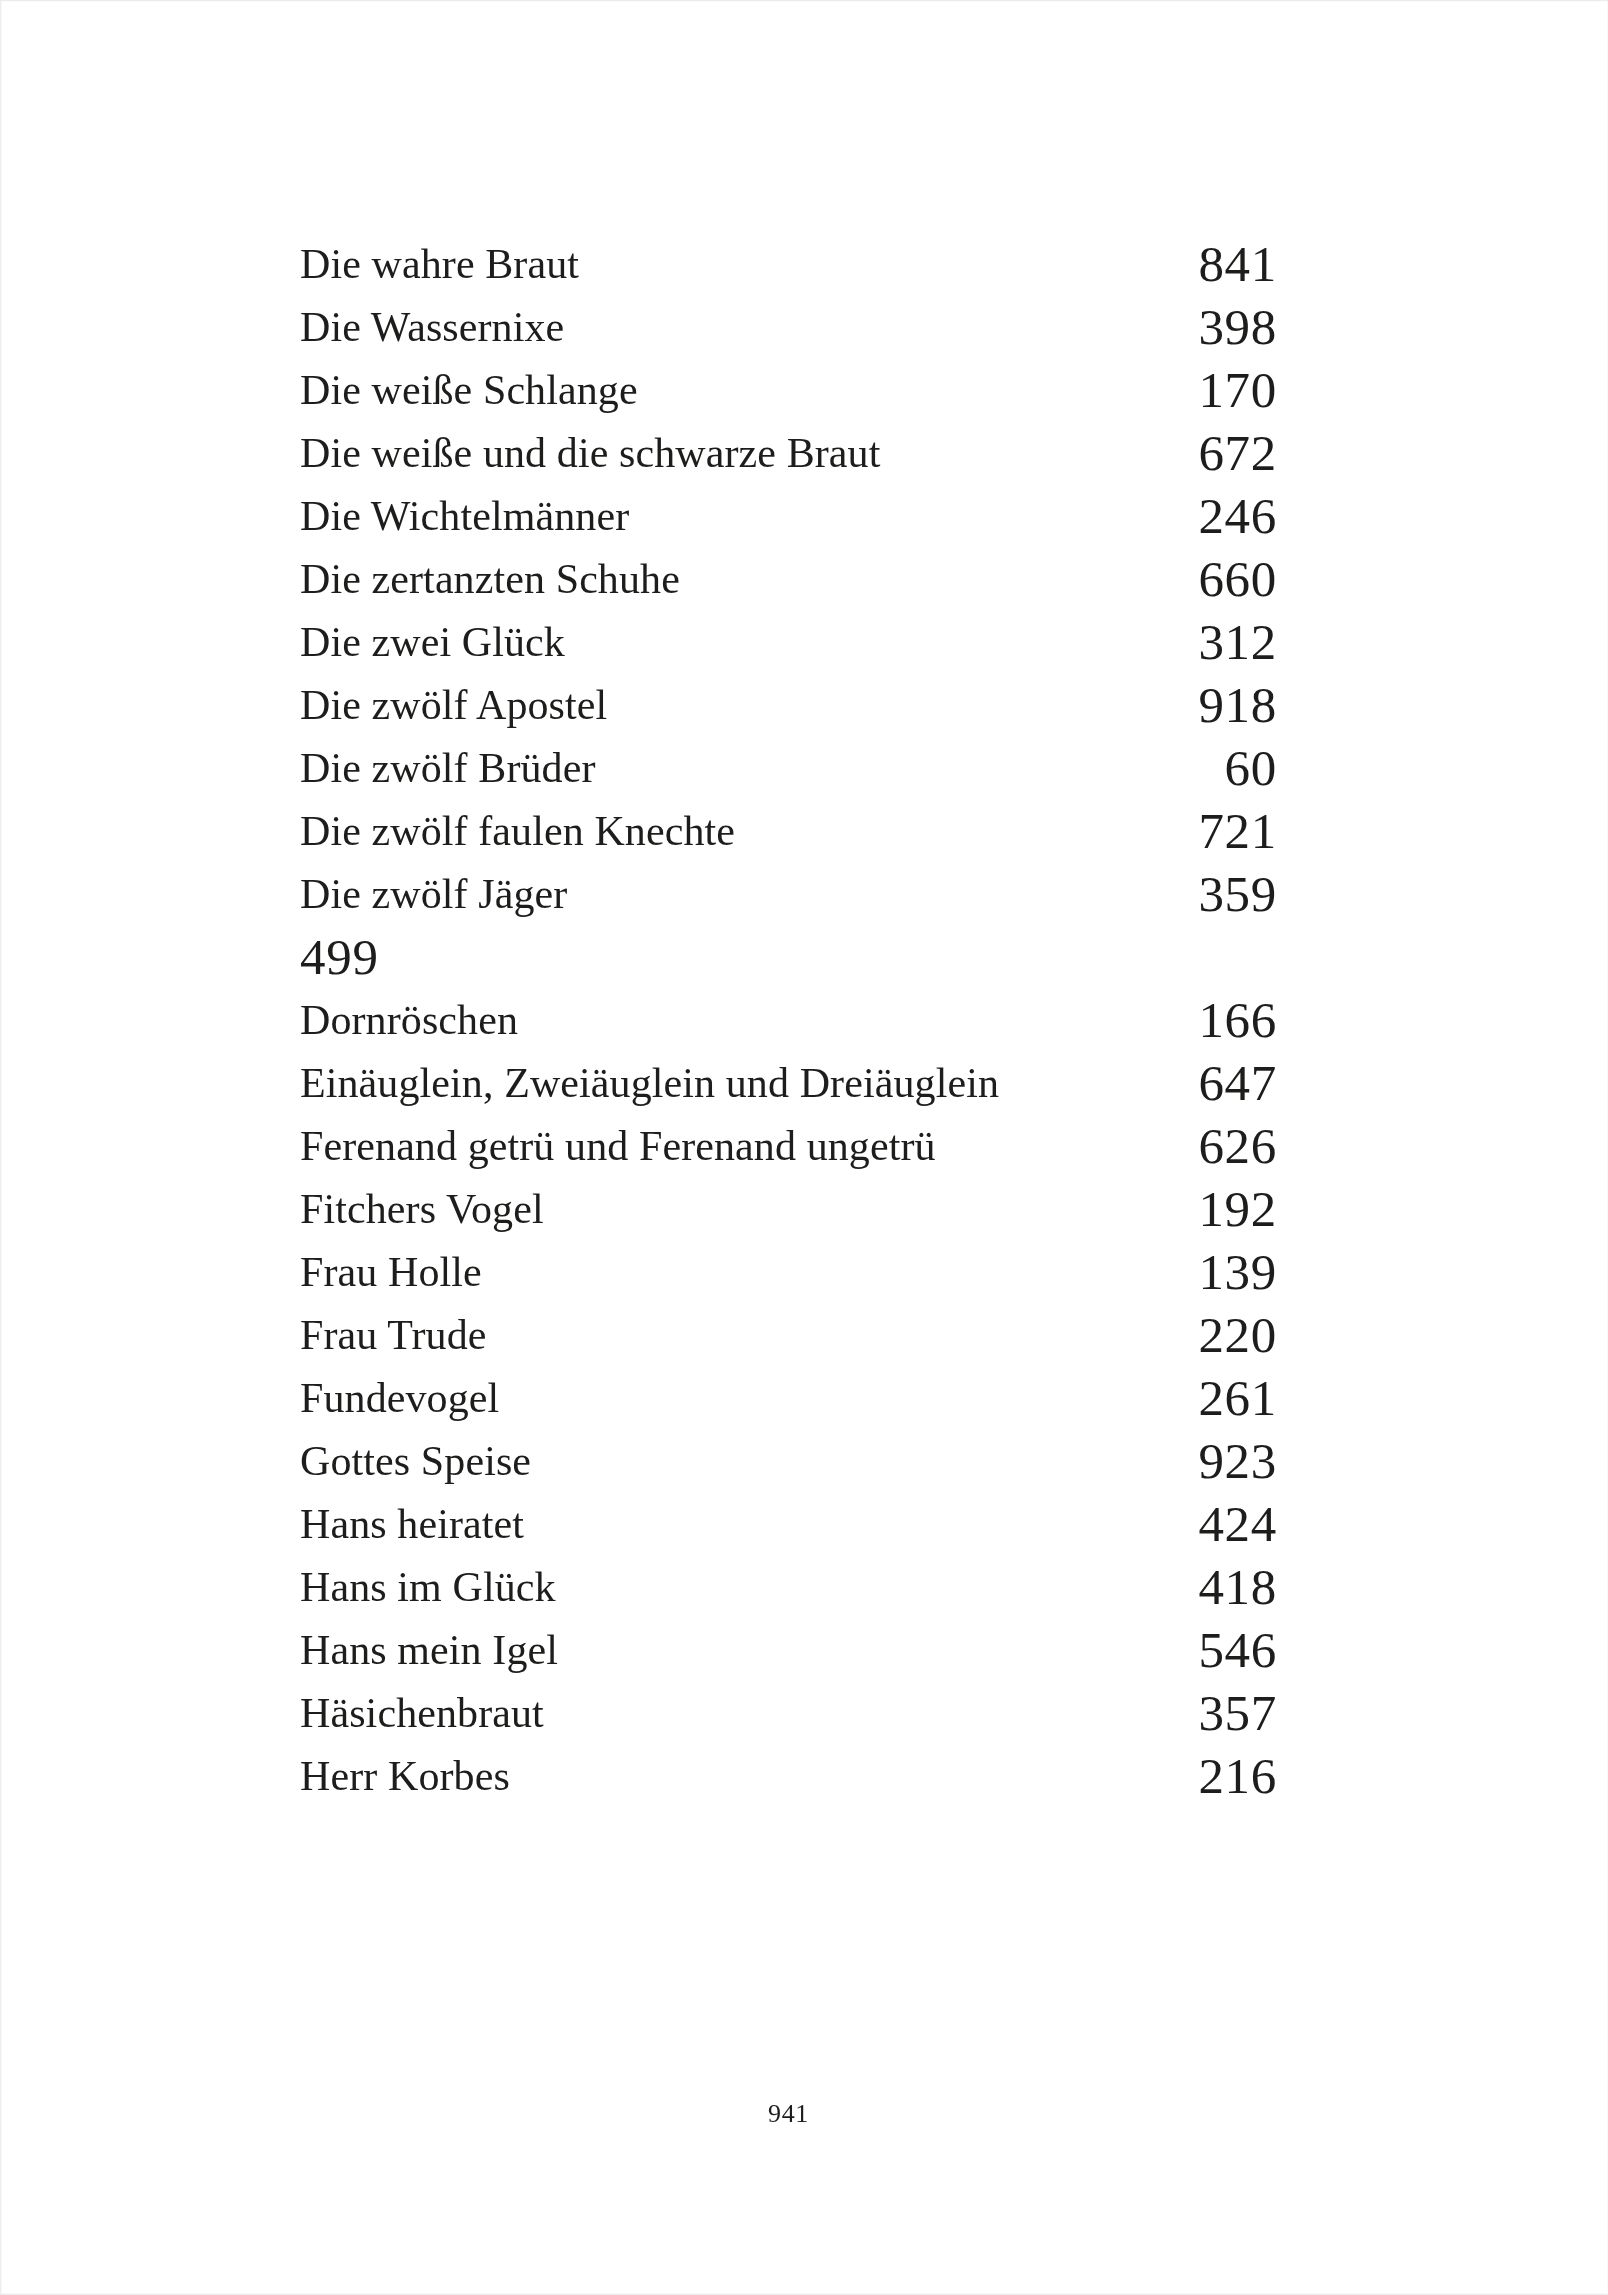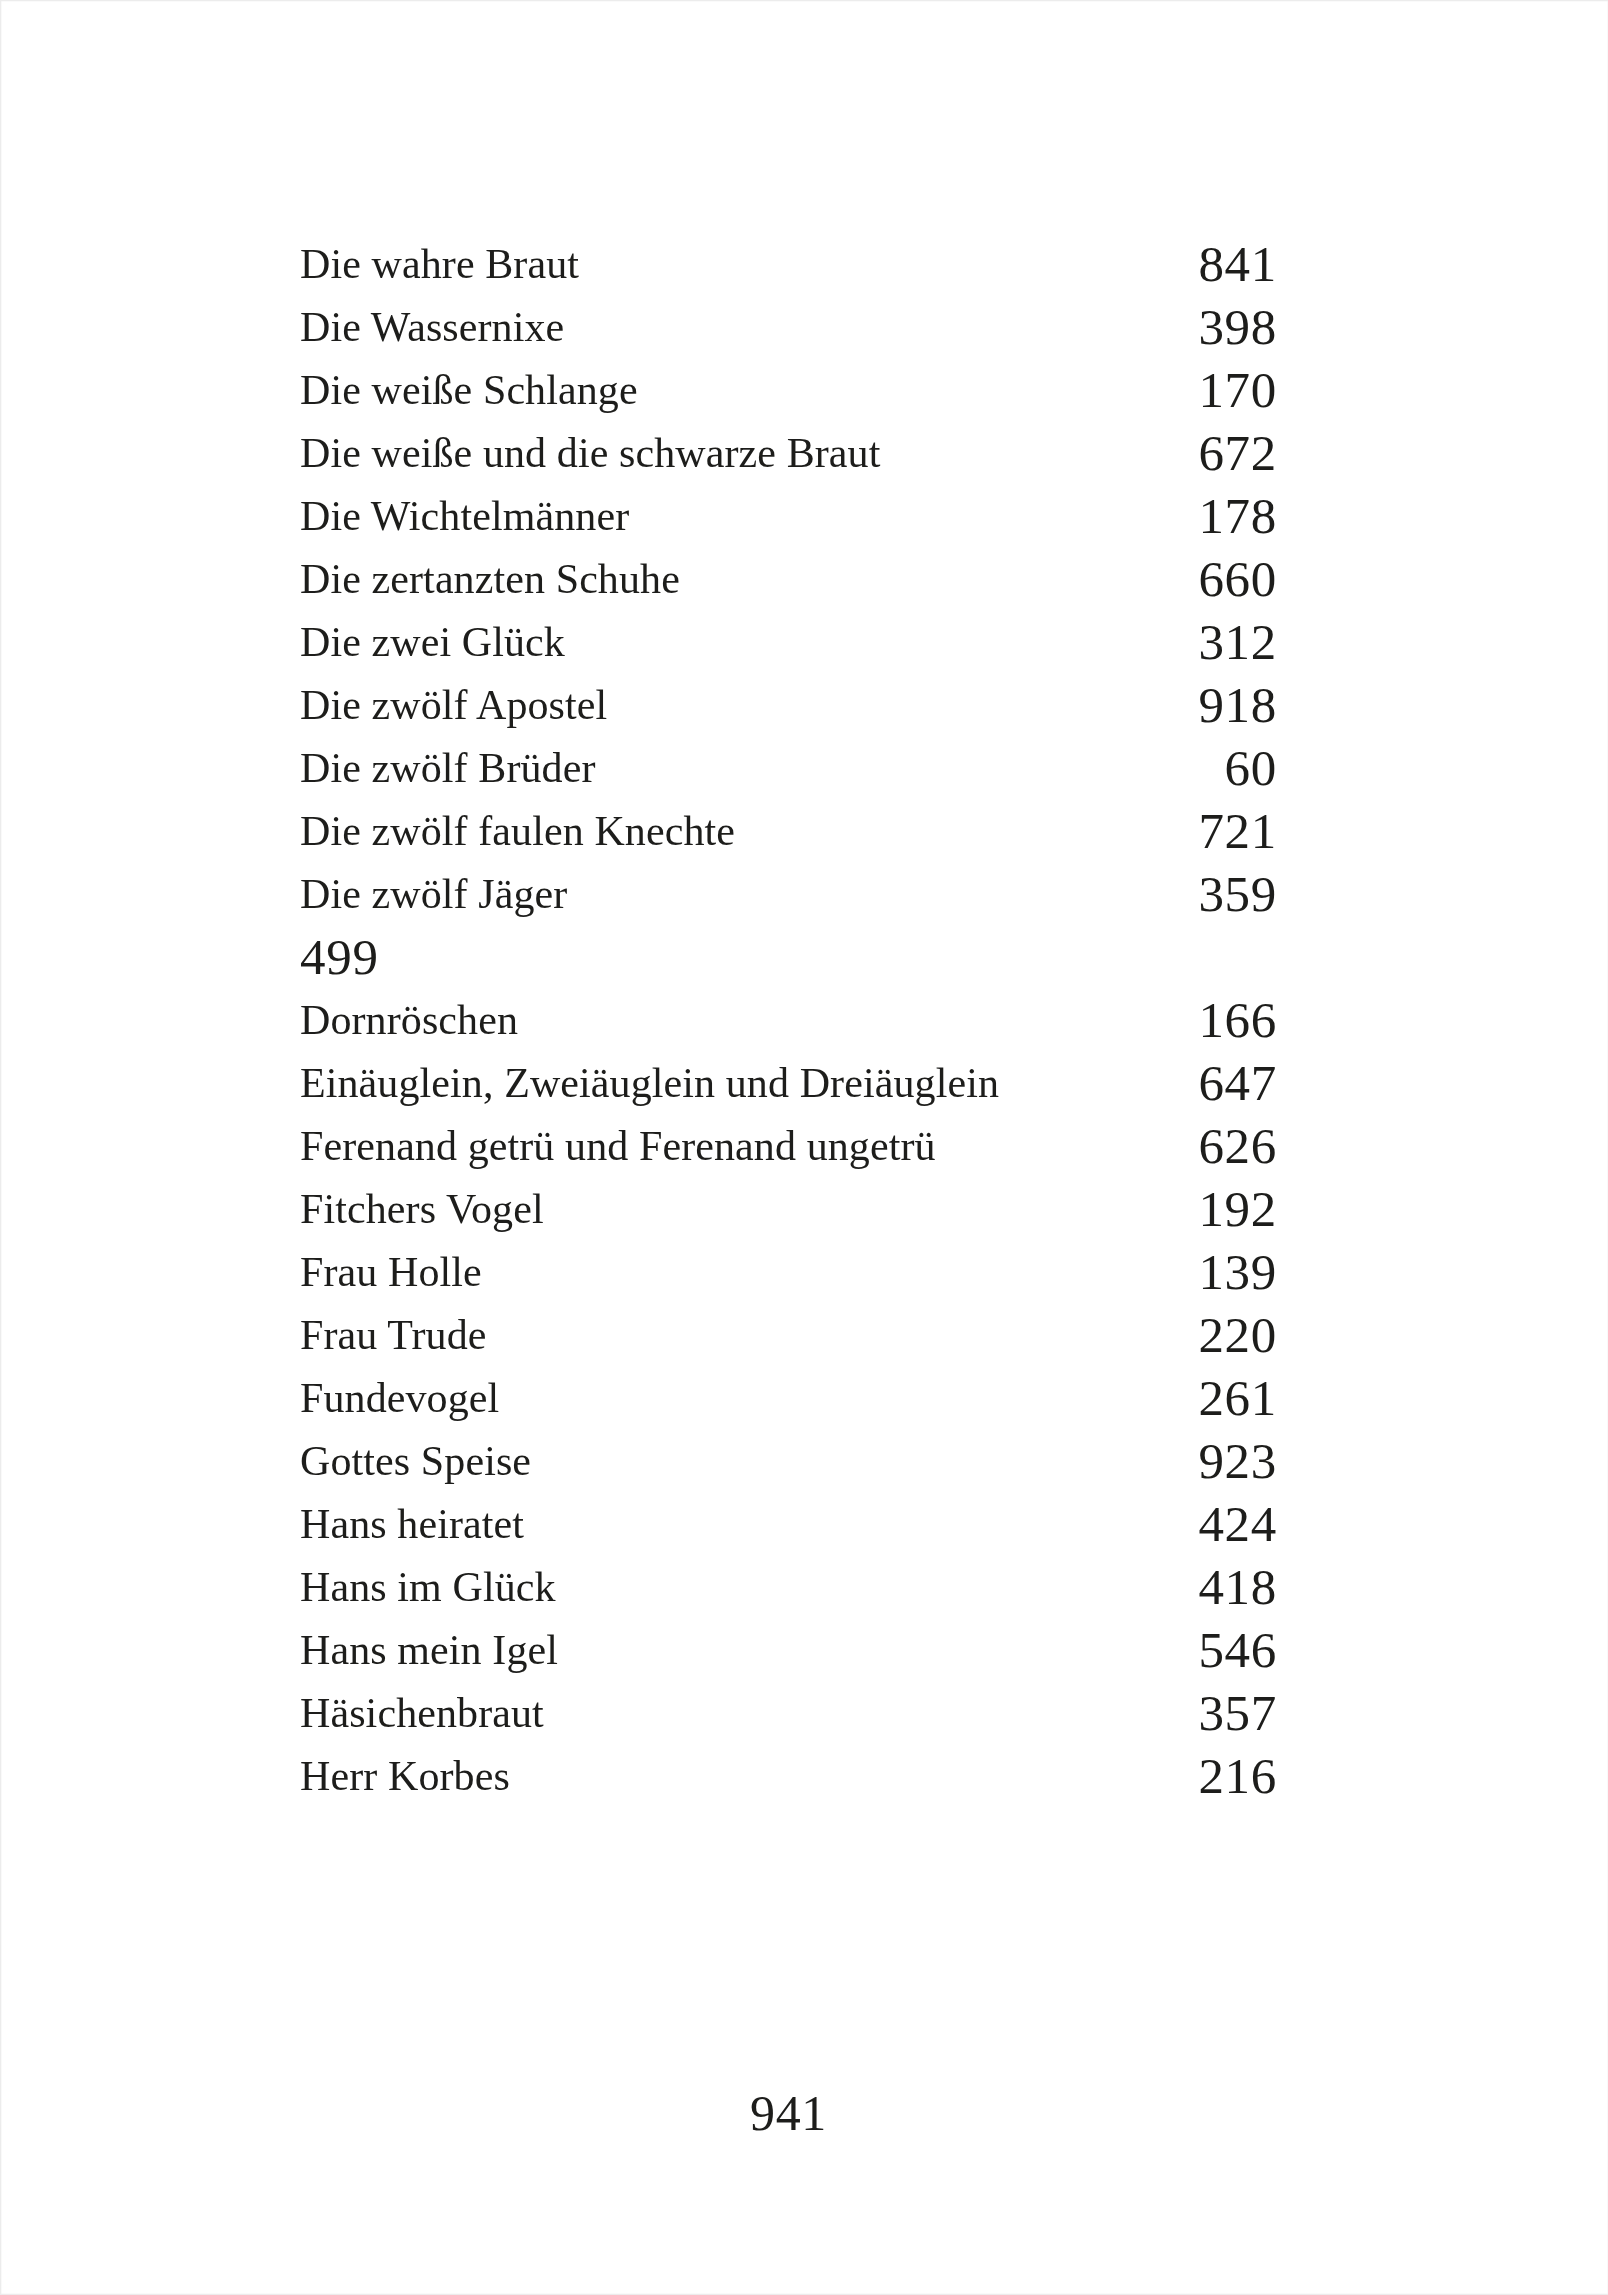--- a/index.html
+++ b/index.html
@@ -43,21 +43,21 @@
     font-size: 51px;
     letter-spacing: 0.7px;
     text-align: right;
   }
   .footer-page-number {
     position: absolute;
     left: 300px;
     top: 2082px;
     width: 977px;
     text-align: center;
-    font-size: 50px;
+    font-size: 26px;
     line-height: 63px;
     letter-spacing: 0.7px;
   }
 </style>
 </head>
 <body>
 
 <div class="page-edge"></div>
 
 <div class="toc-column">
@@ -76,21 +76,21 @@
     <span class="toc-page">170</span>
   </div>
 
   <div class="toc-row">
     <span class="toc-title">Die weiße und die schwarze Braut</span>
     <span class="toc-page">672</span>
   </div>
 
   <div class="toc-row">
     <span class="toc-title">Die Wichtelmänner</span>
-    <span class="toc-page">178</span>
+    <span class="toc-page">246</span>
   </div>
 
   <div class="toc-row">
     <span class="toc-title">Die zertanzten Schuhe</span>
     <span class="toc-page">660</span>
   </div>
 
   <div class="toc-row">
     <span class="toc-title">Die zwei Glück</span>
     <span class="toc-page">312</span>

